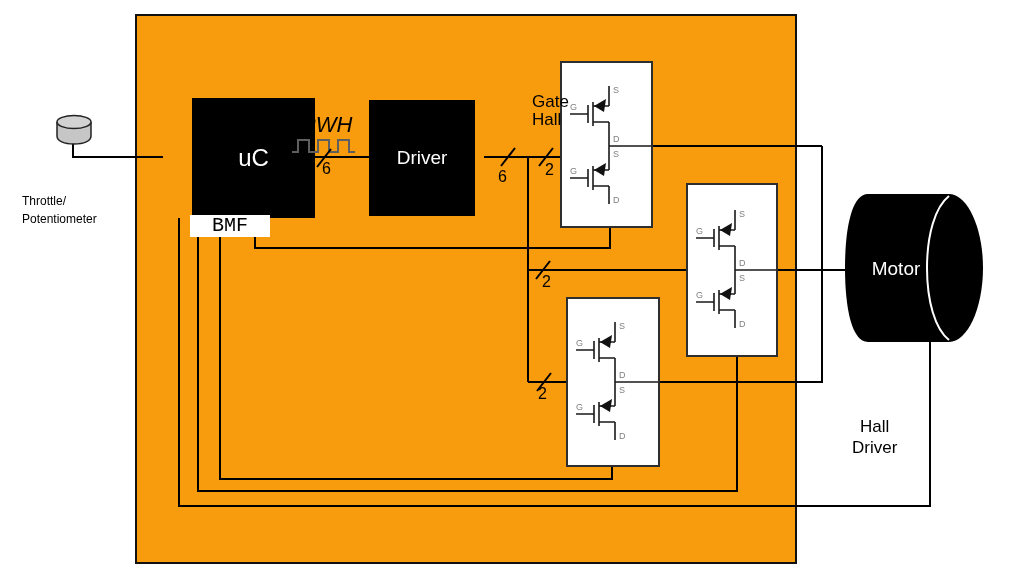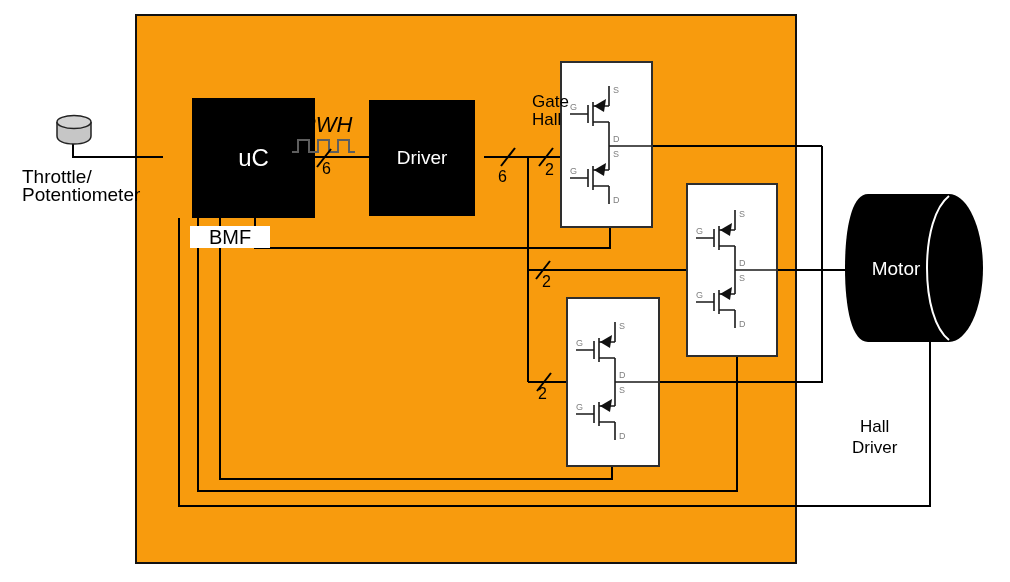--- a/index.html
+++ b/index.html
@@ -20,26 +20,26 @@
   #uc-block{left:160px;top:98px;width:123px;height:120px;font-size:24px;margin-left:32px;}
   #driver-block{left:369px;top:100px;width:106px;height:116px;font-size:19px;}
   .fetbox{
     position:absolute;background:#fff;border:2px solid #2e2e2e;
     box-sizing:border-box;z-index:3;
   }
   #fetbox-top{left:560px;top:61px;width:93px;height:167px;}
   #fetbox-middle{left:686px;top:183px;width:92px;height:174px;}
   #fetbox-bottom{left:566px;top:297px;width:94px;height:170px;}
   #bmf-box{
-    position:absolute;left:190px;top:226px;width:80px;height:22px;
+    position:absolute;left:190px;top:215px;width:80px;height:22px;
     background:#fff;color:#000;z-index:3;font-size:20px;line-height:22px;
-    display:flex;align-items:center;justify-content:center;
+    display:flex;align-items:center;justify-content:center;font-family:Liberation Mono, monospace;
   }
   .lbl{position:absolute;z-index:5;white-space:nowrap;}
-  #throttle-label{left:22px;top:168px;font-size:19px;line-height:18px;}
+  #throttle-label{left:22px;top:192px;font-size:12px;line-height:18px;}
   #pwh-label{left:301px;top:112px;font-size:22px;font-style:italic;}
   #pwm-bus-count{left:322px;top:160px;font-size:16px;}
   #gate-drive-label{left:506px;top:93px;font-size:17px;line-height:18px;margin-left:26px;}
   #gate-bus6-count{left:498px;top:168px;font-size:16px;}
   #gate-bus2-top-count{left:545px;top:161px;font-size:16px;}
   #gate-bus2-mid-count{left:542px;top:273px;font-size:16px;}
   #gate-bus2-bot-count{left:538px;top:385px;font-size:16px;}
   #hall-label{left:852px;top:416px;font-size:17px;line-height:21px;text-align:center;}
 </style>
 </head>

